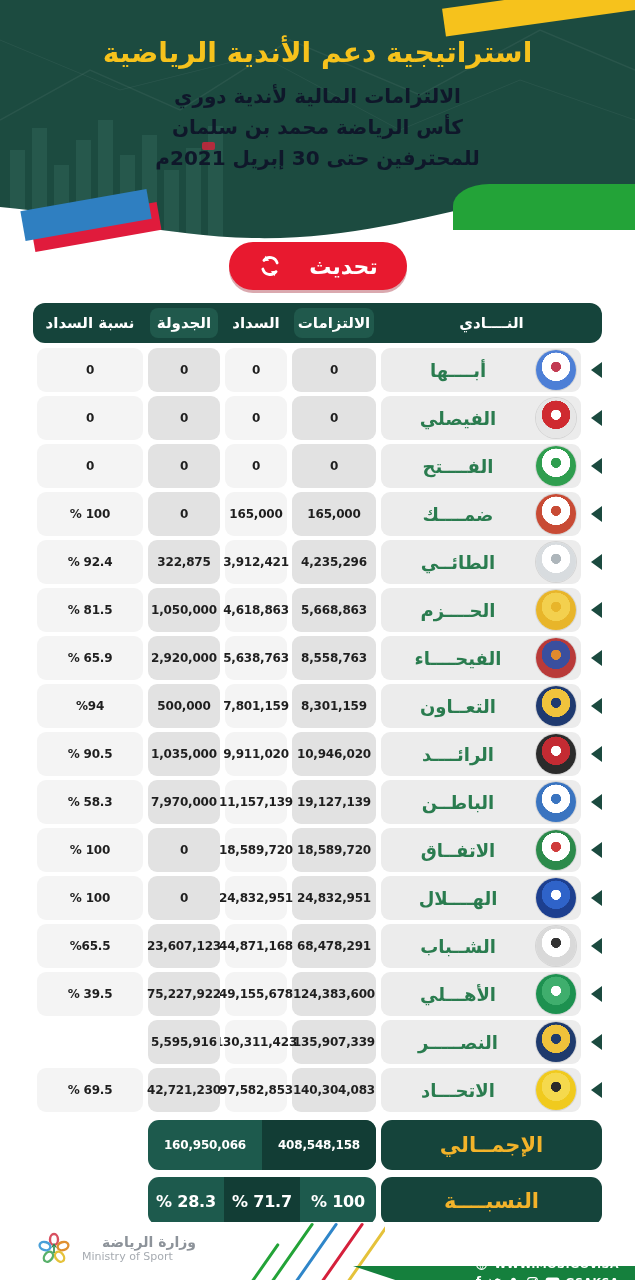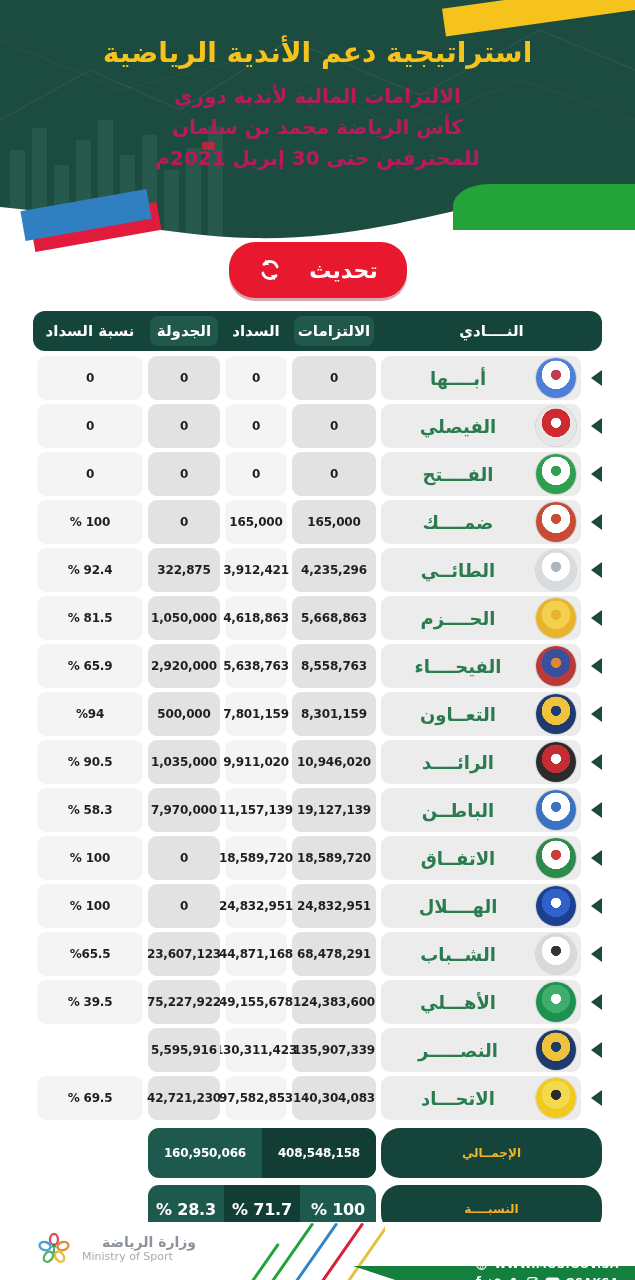--- a/index.html
+++ b/index.html
@@ -12,28 +12,28 @@
   .ribbon-yellow{position:absolute;top:-6px;right:-18px;width:210px;height:28px;
                  background:#f6c21c;transform:rotate(-8deg);z-index:3;}
   .ribbon-blue{position:absolute;left:22px;top:200px;width:128px;height:30px;
                background:#2f7fc1;transform:rotate(-10deg);z-index:4;}
   .ribbon-red{position:absolute;left:32px;top:213px;width:128px;height:28px;
               background:#e01b3c;transform:rotate(-10deg);z-index:3;}
   .ribbon-green{position:absolute;right:0;top:184px;width:182px;height:46px;
                 background:#23a338;border-top-left-radius:36px 22px;z-index:1;}
   .hero-text{position:absolute;top:0;left:0;width:100%;z-index:5;text-align:center;}
   .hero-title{margin-top:36px;font-size:28px;font-weight:bold;color:#f6c21c;}
-  .hero-sub{margin-top:12px;font-size:20px;font-weight:bold;color:#be185d;line-height:31px;}
+  .hero-sub{margin-top:12px;font-size:20px;font-weight:bold;color:#0f172a;line-height:31px;}
   .league-mark{position:absolute;top:142px;left:202px;width:13px;height:8px;
                background:#c2283c;border-radius:2px;opacity:.9;z-index:6;}
 
   
   .btn-wrap{position:relative;z-index:6;display:flex;justify-content:center;margin-top:-8px;}
   .refresh-btn{direction:ltr;display:flex;align-items:center;justify-content:center;gap:26px;
-               width:178px;height:56px;border:none;border-radius:26px;background:#e8192f;
+               width:178px;height:48px;border:none;border-radius:26px;background:#e8192f;
                box-shadow:0 3px 0 rgba(150,10,25,.35);cursor:pointer;}
   .refresh-btn .lbl{color:#fff;font-size:22px;font-weight:bold;
                     font-family:"DejaVu Sans","Liberation Sans",sans-serif;}
 
   
   .table{direction:rtl;width:569px;margin:13px auto 0;}
   .grid{display:grid;grid-template-columns:16px 200px 84px 62px 72px 106px;column-gap:5px;}
   .thead{height:40px;background:#15443b;border-radius:12px;align-items:center;margin-bottom:5px;}
   .th{color:#fff;font-size:15px;font-weight:bold;text-align:center;}
   .th-club{grid-column:1 / 3;}
@@ -46,22 +46,22 @@
   .cell{border-radius:9px;display:flex;align-items:center;justify-content:center;}
   .club-cell{background:#ececec;justify-content:flex-start;padding:0 5px;}
   .logo{width:40px;height:40px;border-radius:50%;flex:0 0 40px;margin-left:6px;
         box-shadow:0 0 0 1px rgba(0,0,0,.10);}
   .club-name{flex:1;text-align:center;color:#2a7c4f;font-size:18px;font-weight:bold;}
   .num{direction:ltr;font-size:12px;font-weight:bold;color:#1f1f1f;letter-spacing:-.2px;}
   .dark{background:#e2e2e2;} .light{background:#f4f4f4;}
 
   
   .total-row{height:50px;margin-top:8px;align-items:stretch;}
-  .total-label{grid-column:1 / 3;background:#15443b;border-radius:19px;display:flex;
-               align-items:center;justify-content:center;color:#f2b32a;font-size:12px;font-weight:bold;}
+  .total-label{grid-column:1 / 3;background:#15443b;border-radius:11px;display:flex;
+               align-items:center;justify-content:center;color:#f2b32a;font-size:21px;font-weight:bold;}
   .total-bar{grid-column:3 / 6;display:flex;direction:rtl;background:#1d5a4d;border-radius:11px;
              overflow:hidden;}
   .total-bar .seg{flex:1;display:flex;align-items:center;justify-content:center;direction:ltr;
                   color:#fff;font-size:12px;font-weight:bold;letter-spacing:-.2px;}
   .total-bar .seg.mid{background:#123d35;}
   .pct-row{height:48px;margin-top:7px;}
   .pct-row .seg{font-size:16px;}
 
   
   .footer{position:absolute;left:0;bottom:0;width:635px;height:58px;background:#fff;}

